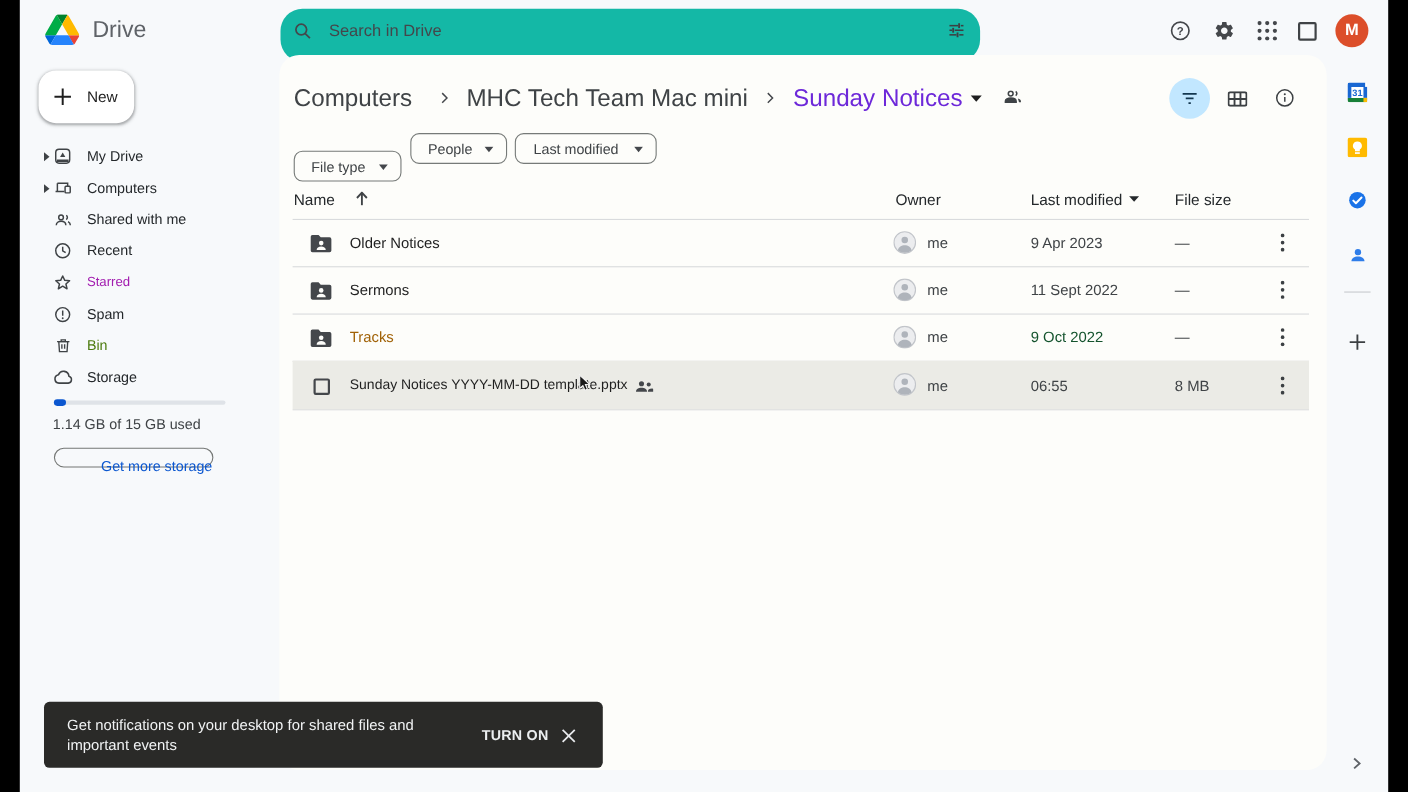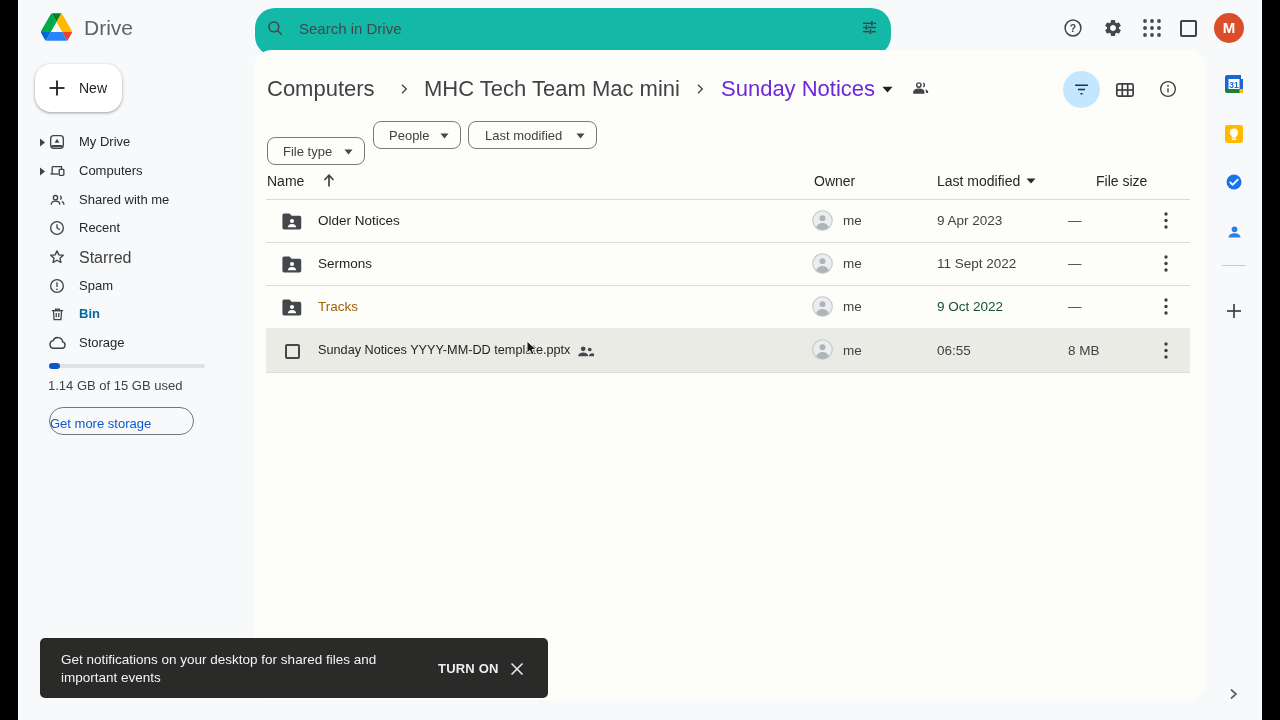--- a/index.html
+++ b/index.html
@@ -103,47 +103,47 @@
 
 <svg class="abs" style="left:49px; top:220px;" width="16" height="16" viewBox="0 0 24 24" fill="none" stroke="#3f4346" stroke-width="2">
   <circle cx="12" cy="12" r="9.5"></circle>
     <path d="M12 6.5 V12 l4 2.5"></path>
 </svg>
 <div class="abs" style="left:79px; top:220px; font-size:13px; color:#24282b;">Recent</div>
 
 <svg class="abs" style="left:49px; top:249px;" width="16" height="16" viewBox="0 0 24 24" fill="none" stroke="#3f4346" stroke-width="2">
   <path d="M12 2.8 l2.8 6 6.6.6 -5 4.4 1.5 6.5 -5.9-3.5 -5.9 3.5 1.5-6.5 -5-4.4 6.6-.6 Z" stroke-linejoin="round"></path>
 </svg>
-<div class="abs" style="left:79px; top:249px; font-size:16px; color:#404040;">Starred</div>
+<div class="abs" style="left:79px; top:249px; font-size:12px; color:#a21caf;">Starred</div>
 
 <svg class="abs" style="left:49px; top:278px;" width="16" height="16" viewBox="0 0 24 24" fill="none" stroke="#3f4346" stroke-width="2">
   <circle cx="12" cy="12" r="9.5"></circle>
     <line x1="12" y1="6.5" x2="12" y2="13.5"></line>
     <circle cx="12" cy="17" r="1.3" fill="#3f4346" stroke="none"></circle>
 </svg>
 <div class="abs" style="left:79px; top:278px; font-size:13px; color:#24282b;">Spam</div>
 
 <svg class="abs" style="left:50px; top:306px;" width="15" height="16" viewBox="0 0 24 24" fill="none" stroke="#3f4346" stroke-width="2">
   <path d="M5.5 6.5 h13 l-1 14.5 h-11 Z"></path>
     <line x1="3" y1="6.5" x2="21" y2="6.5"></line>
     <path d="M9 6.5 V4 h6 v2.5"></path>
   <line x1="10" y1="10.5" x2="10" y2="17"></line>
     <line x1="14" y1="10.5" x2="14" y2="17"></line>
 </svg>
-<div class="abs" style="left:79px; top:306px; font-size:13px; color:#0369a1;font-weight:bold;">Bin</div>
+<div class="abs" style="left:79px; top:306px; font-size:13px; color:#4d7c0f;">Bin</div>
 
 <svg class="abs" style="left:49px; top:336px;" width="17" height="14" viewBox="0 0 24 18" fill="none" stroke="#3f4346" stroke-width="2">
   <path d="M6.5 16.5 a5.5 5.5 0 0 1 -.6-10.9 a7 7 0 0 1 13.4 1.9 a4.6 4.6 0 0 1 -.8 9 Z"></path>
 </svg>
 <div class="abs" style="left:79px; top:335px; font-size:13px; color:#24282b;">Storage</div>
 
 <div class="abs" style="left:49px; top:364px; width:156px; height:4px; border-radius:2px; background:#DFE3E8;"></div>
 <div class="abs" style="left:49px; top:363px; width:11px; height:6px; border-radius:3px; background:#0B57D0;"></div>
 <div class="abs" style="left:48px; top:378px; font-size:13px; color:#3f4346;">1.14 GB of 15 GB used</div>
-<div class="abs" style="left:49px; top:407px; width:145px; height:28px; border-radius:17px; border:1px solid #747775; color:#0B57D0; font-size:13px; font-weight:500; text-align:left; line-height:32px;">Get more storage</div>
+<div class="abs" style="left:49px; top:407px; width:145px; height:18px; border-radius:17px; border:1px solid #747775; color:#0B57D0; font-size:13px; font-weight:500; text-align:right; line-height:32px;">Get more storage</div>
 
 <div class="abs" id="panel" style="left:254px; top:50px; width:952px; height:650px; border-radius:18px; background:#FDFDFA;">
 
   <div class="abs" style="left:13px; top:26px; font-size:22px; color:#3f4346;">Computers</div>
   <svg class="abs" style="left:142px; top:31px;" width="16" height="16" viewBox="0 0 24 24" fill="none" stroke="#44474b" stroke-width="2">
       <path d="M9 5.5 L15.5 12 L9 18.5"></path>
     </svg>
   <div class="abs" style="left:170px; top:26px; font-size:22px; color:#3f4346;">MHC Tech Team Mac mini</div>
   <svg class="abs" style="left:438px; top:31px;" width="16" height="16" viewBox="0 0 24 24" fill="none" stroke="#44474b" stroke-width="2">
       <path d="M9 5.5 L15.5 12 L9 18.5"></path>
@@ -200,21 +200,21 @@
 
   <div class="abs" style="left:13px; top:123px; font-size:14px; font-weight:500; color:#24282b;">Name</div>
   <svg class="abs" style="left:69px; top:124px;" width="12" height="13" viewBox="0 0 12 13" fill="none" stroke="#3f4346" stroke-width="1.7">
       <path d="M6 12.5 V1.5 M1.5 6 L6 1.2 L10.5 6"></path>
     </svg>
   <div class="abs" style="left:560px; top:123px; font-size:14px; font-weight:500; color:#24282b;">Owner</div>
   <div class="abs" style="left:683px; top:123px; font-size:14px; font-weight:500; color:#24282b;">Last modified</div>
   <svg class="abs" style="left:772px; top:128px;" width="10" height="6" viewBox="0 0 10 6">
       <path d="M0.5 0.5 L9.5 0.5 L5 5.5 Z" fill="#24282b"></path>
     </svg>
-  <div class="abs" style="left:814px; top:123px; font-size:14px; font-weight:500; color:#24282b;margin-left:28px;">File size</div>
+  <div class="abs" style="left:814px; top:123px; font-size:14px; font-weight:500; color:#24282b;">File size</div>
 
   <div class="abs" style="left:12px; top:149px; width:924px; height:1px; background:#D9DBDD;"></div>
   <div class="abs" style="left:12px; top:192px; width:924px; height:1px; background:#D9DBDD;"></div>
   <div class="abs" style="left:12px; top:235px; width:924px; height:1px; background:#D9DBDD;"></div>
   <div class="abs" style="left:12px; top:278px; width:924px; height:1px; background:#D9DBDD;"></div>
   <div class="abs" style="left:12px; top:322px; width:924px; height:1px; background:#D9DBDD;"></div>
 
   <div class="abs" style="left:12px; top:278px; width:924px; height:44px; background:#EBEBE6;"></div>
 
   <svg class="abs" style="left:28px; top:163px;" width="20" height="17" viewBox="0 0 24 20">

